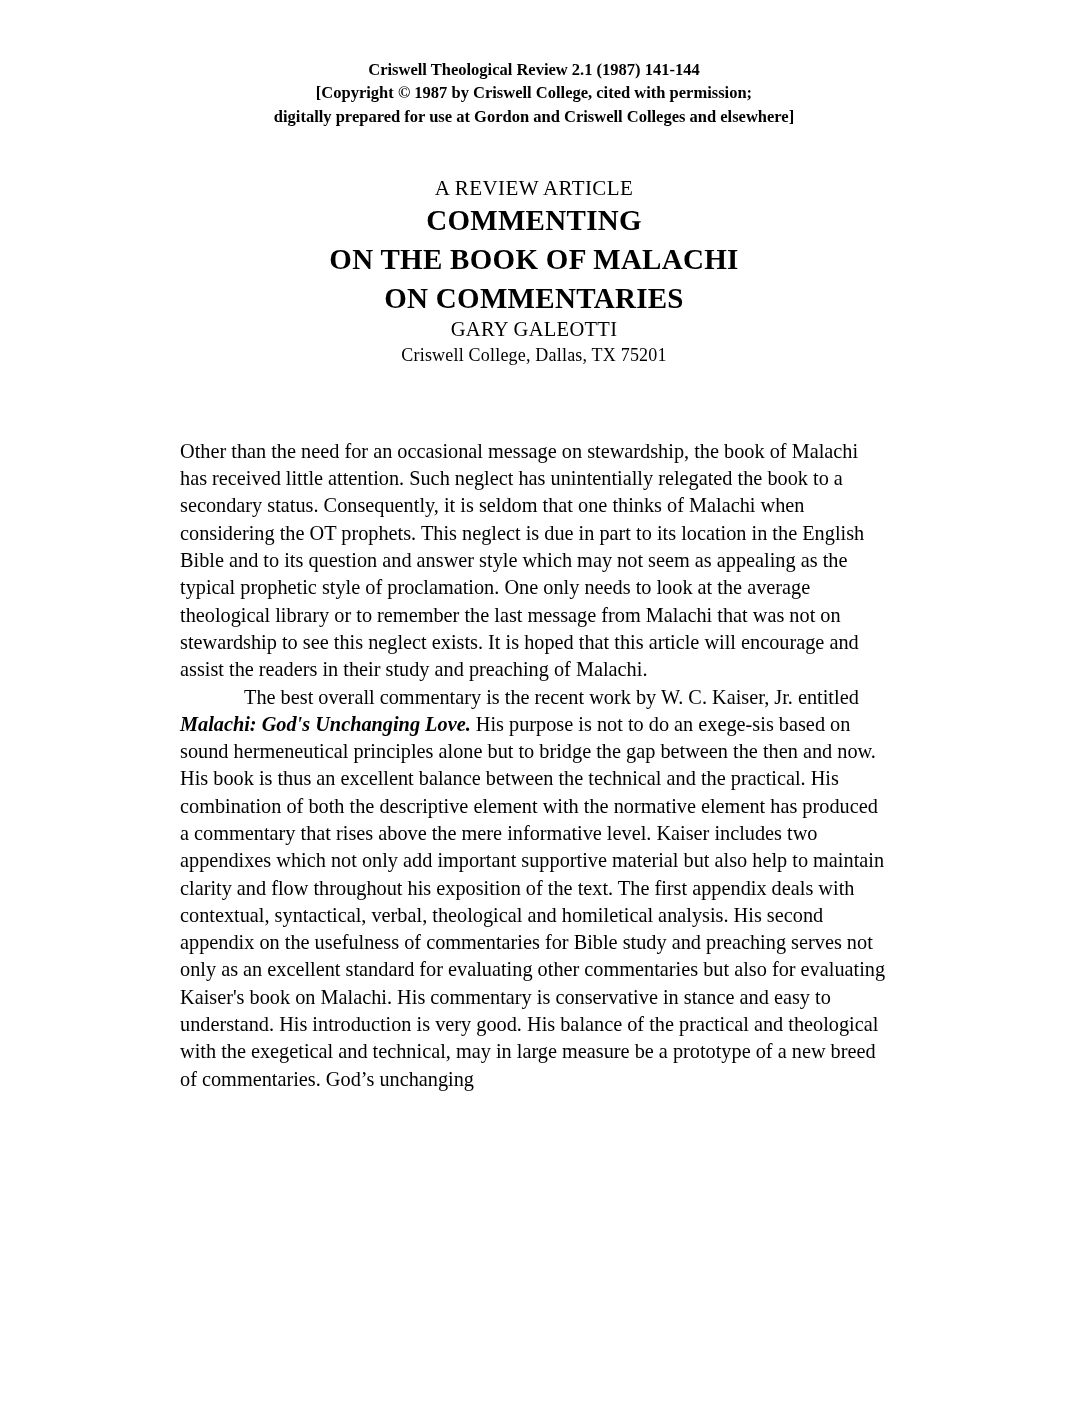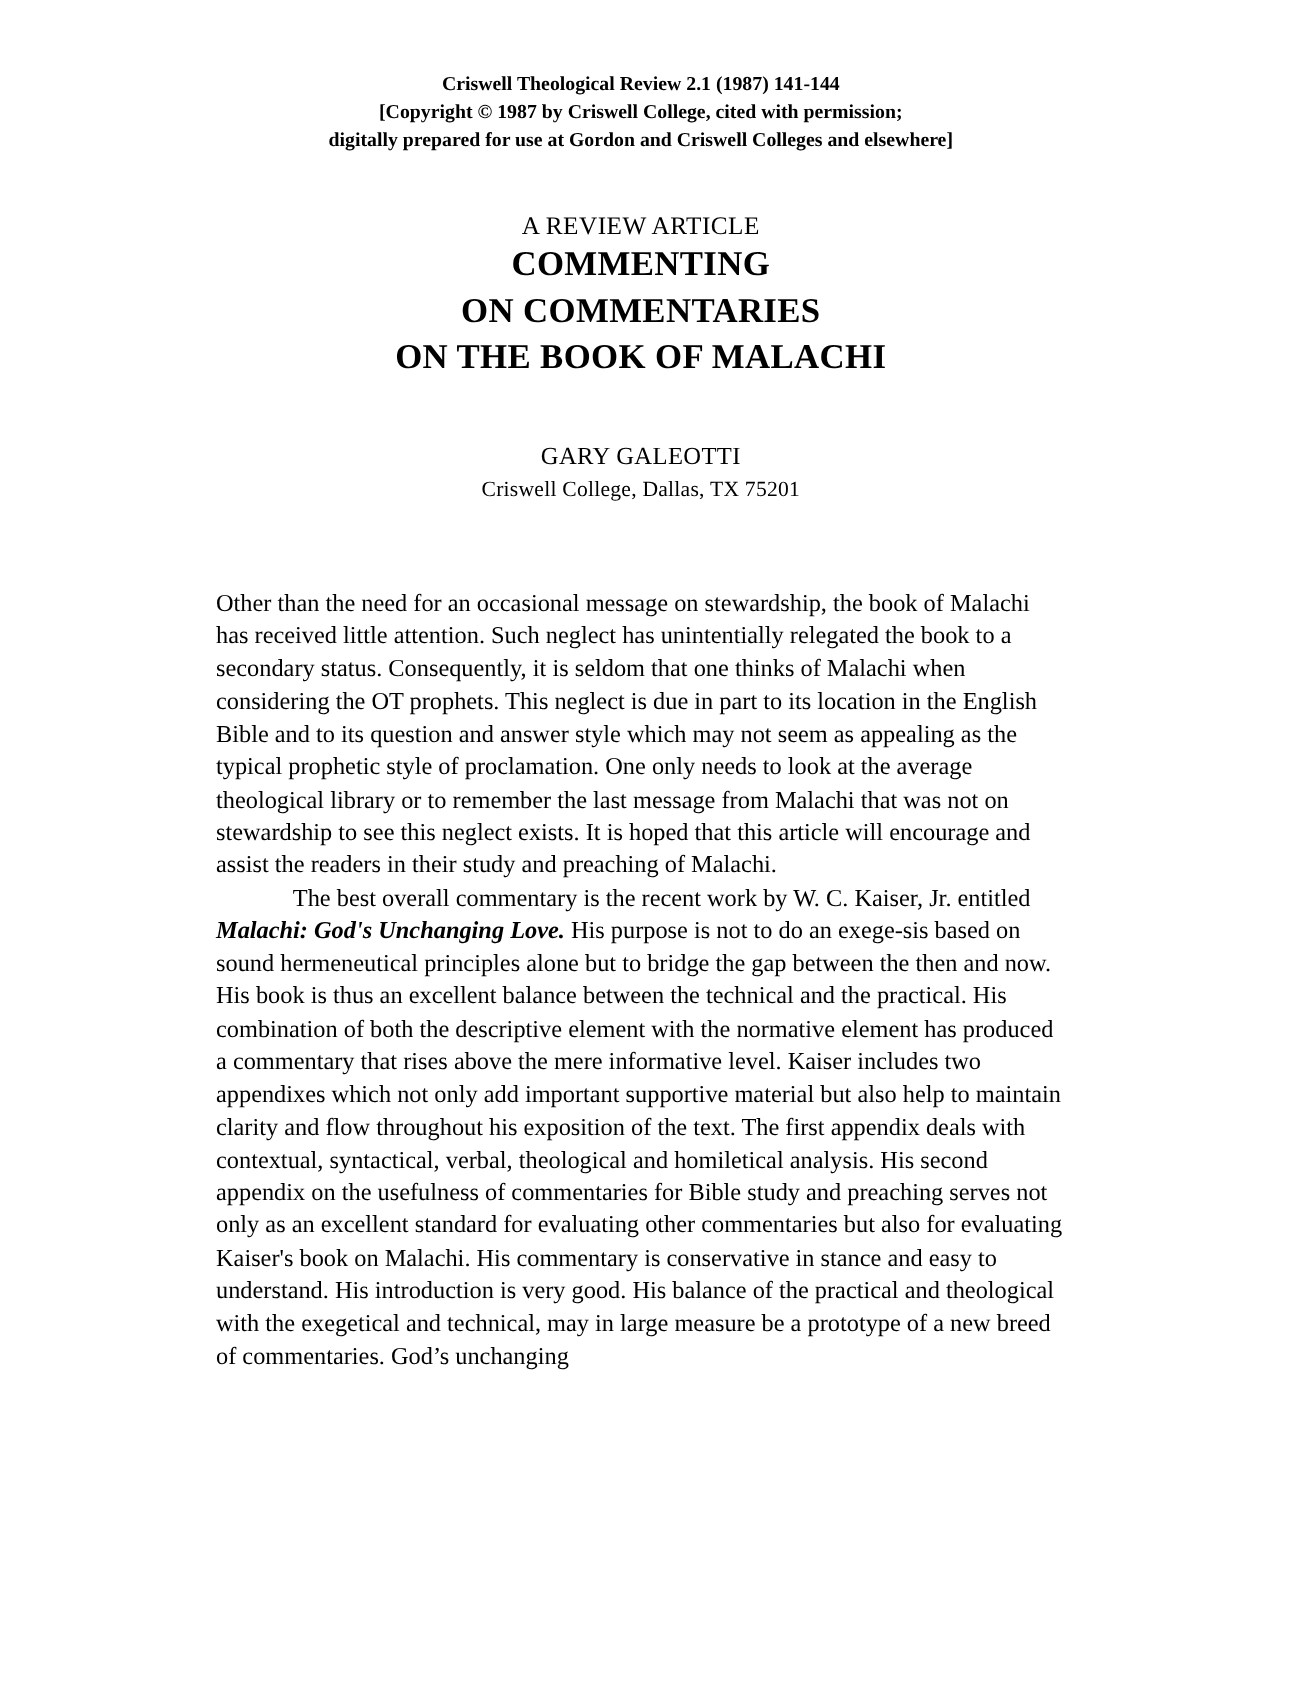--- a/index.html
+++ b/index.html
@@ -42,21 +42,20 @@
     text-align: center;
     font-weight: bold;
     font-size: 29px;
     line-height: 1.34;
     letter-spacing: 0.3px;
   }
 
   .author {
     text-align: center;
     font-size: 20.5px;
-    margin-top: 52px;
     letter-spacing: 0.3px;
   }
   .affiliation {
     text-align: center;
     font-size: 18px;
     margin-top: 4px;
     letter-spacing: 0.2px;
   }
 
   .body-text {
@@ -84,22 +83,22 @@
   <div class="header-block">
     <div class="line1">Criswell Theological Review 2.1 (1987) 141-144</div>
     <div class="line2">[Copyright © 1987 by Criswell College, cited with permission;</div>
     <div class="line3">digitally prepared for use at Gordon and Criswell Colleges and elsewhere]</div>
   </div>
 
   <div class="review-article">A REVIEW ARTICLE</div>
 
   <div class="title">
     <div>COMMENTING</div>
+    <div>ON THE BOOK OF MALACHI</div>
     <div>ON COMMENTARIES</div>
-    <div>ON THE BOOK OF MALACHI</div>
   </div>
 
   <div class="author">GARY GALEOTTI</div>
   <div class="affiliation">Criswell College, Dallas, TX 75201</div>
 
   <div class="body-text">
     <p>Other than the need for an occasional message on stewardship, the book of Malachi has received little attention. Such neglect has unintentially relegated the book to a secondary status. Consequently, it is seldom that one thinks of Malachi when considering the OT prophets. This neglect is due in part to its location in the English Bible and to its question and answer style which may not seem as appealing as the typical prophetic style of proclamation. One only needs to look at the average theological library or to remember the last message from Malachi that was not on stewardship to see this neglect exists. It is hoped that this article will encourage and assist the readers in their study and preaching of Malachi.</p>
     <p class="indent"><span>The best overall commentary is the recent work by W. C. Kaiser, Jr. entitled </span><i>Malachi: God's Unchanging Love.</i><span> His purpose is not to do an exege-sis based on sound hermeneutical principles alone but to bridge the gap between the then and now. His book is thus an excellent balance between the technical and the practical. His combination of both the descriptive element with the normative element has produced a commentary that rises above the mere informative level. Kaiser includes two appendixes which not only add important supportive material but also help to maintain clarity and flow throughout his exposition of the text. The first appendix deals with contextual, syntactical, verbal, theological and homiletical analysis. His second appendix on the usefulness of commentaries for Bible study and preaching serves not only as an excellent standard for evaluating other commentaries but also for evaluating Kaiser's book on Malachi. His commentary is conservative in stance and easy to understand. His introduction is very good. His balance of the practical and theological with the exegetical and technical, may in large measure be a prototype of a new breed of commentaries. God’s unchanging</span></p>
   </div>
 

